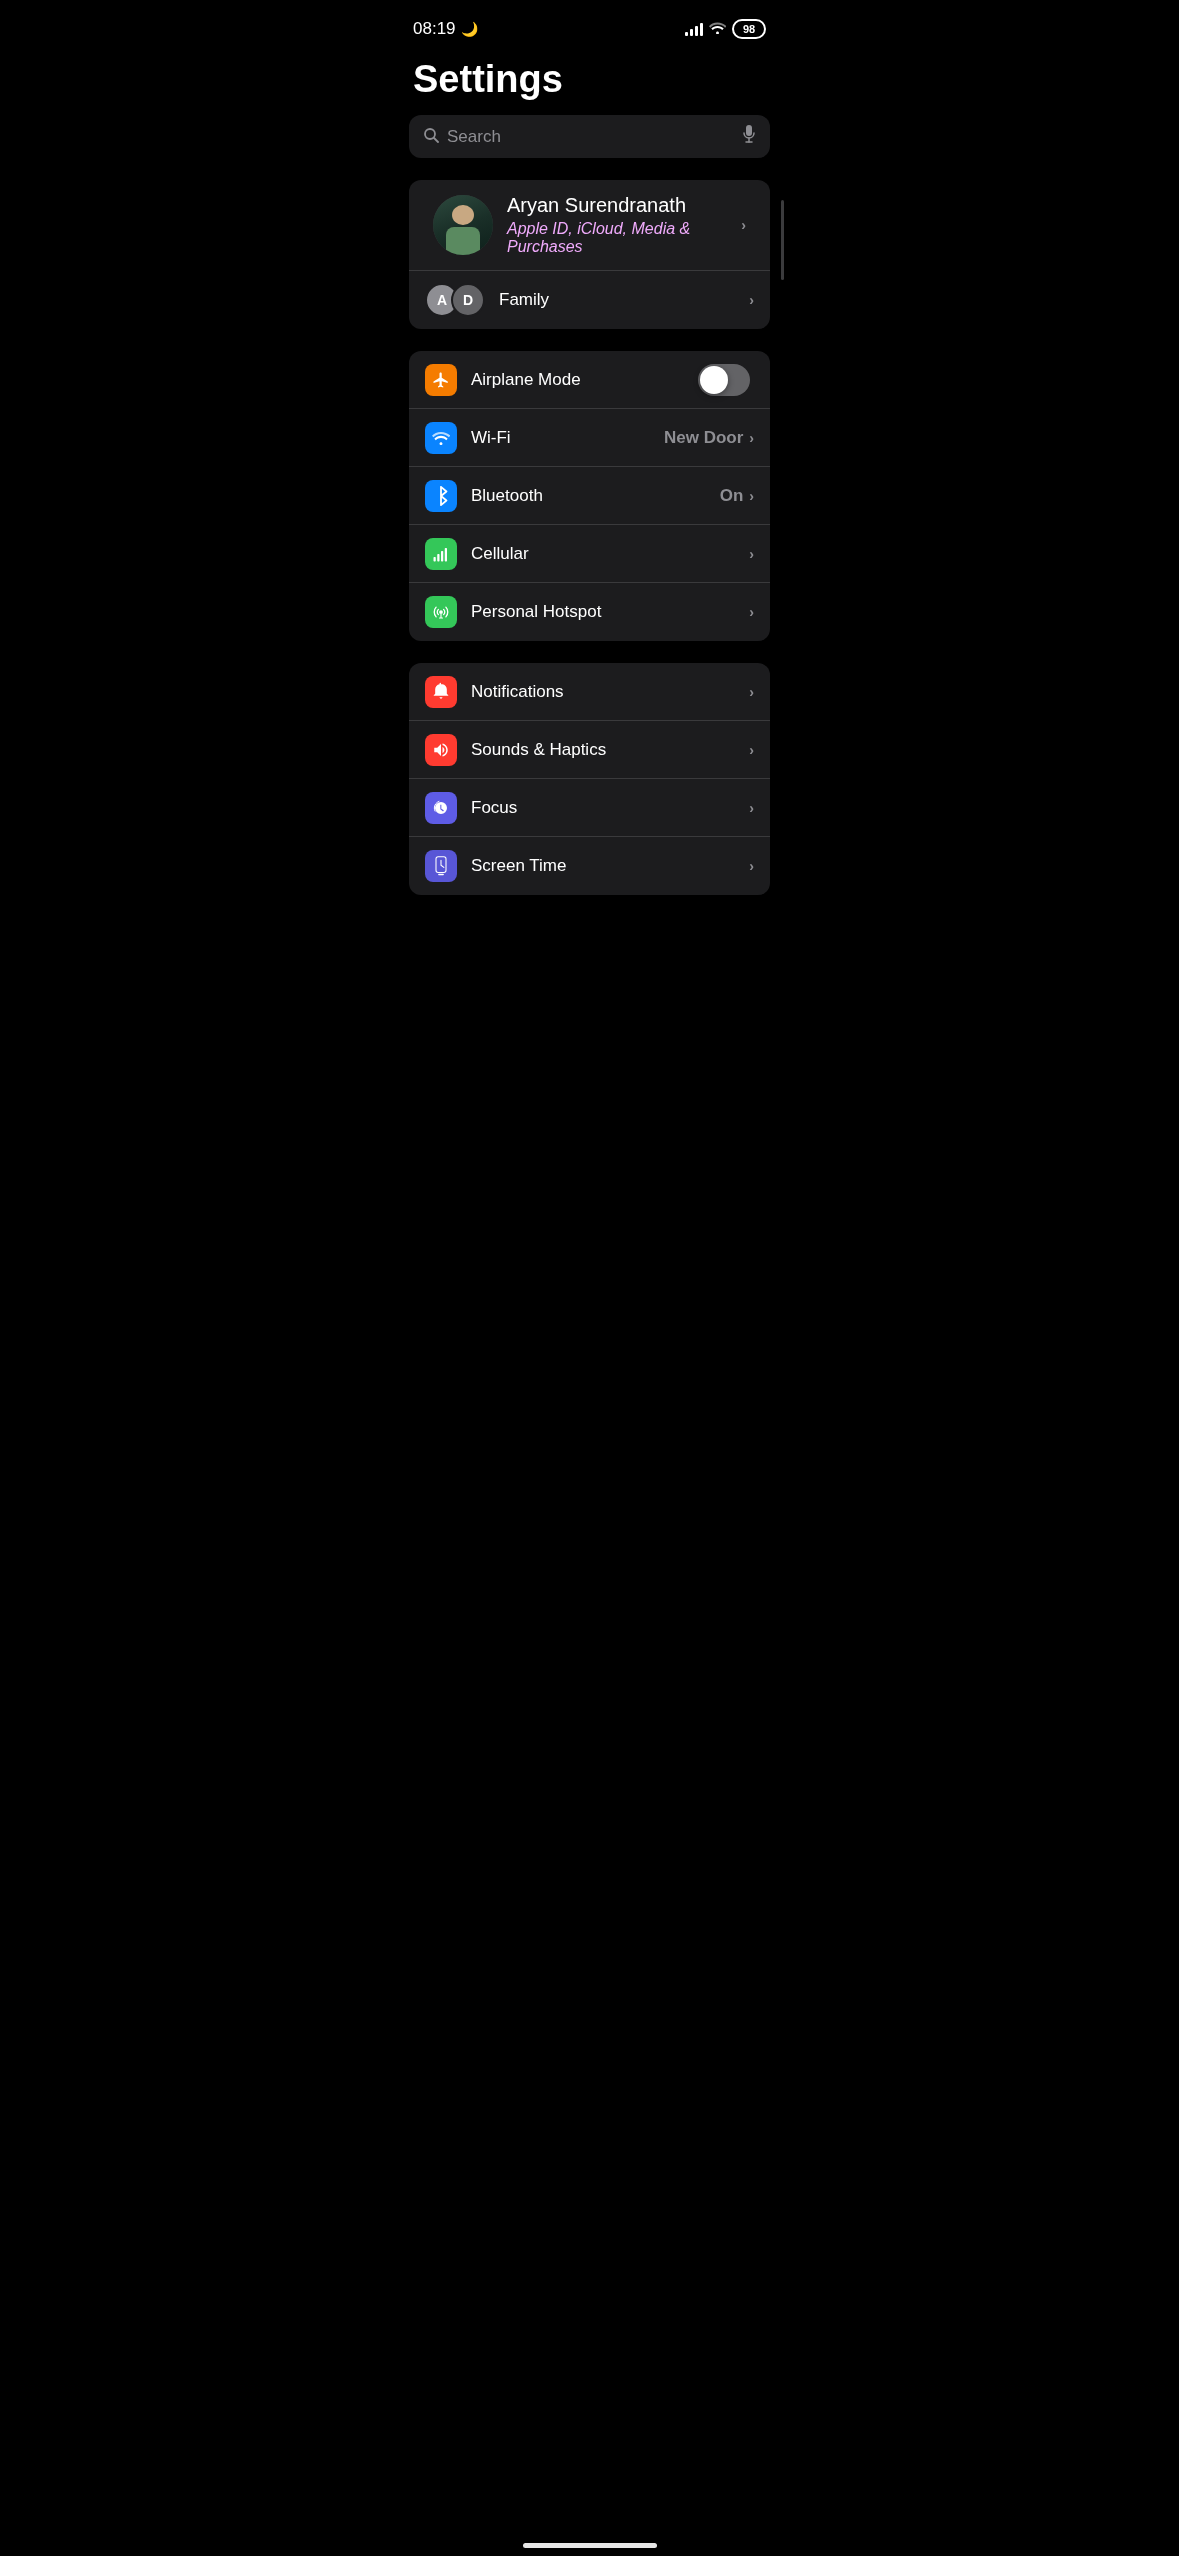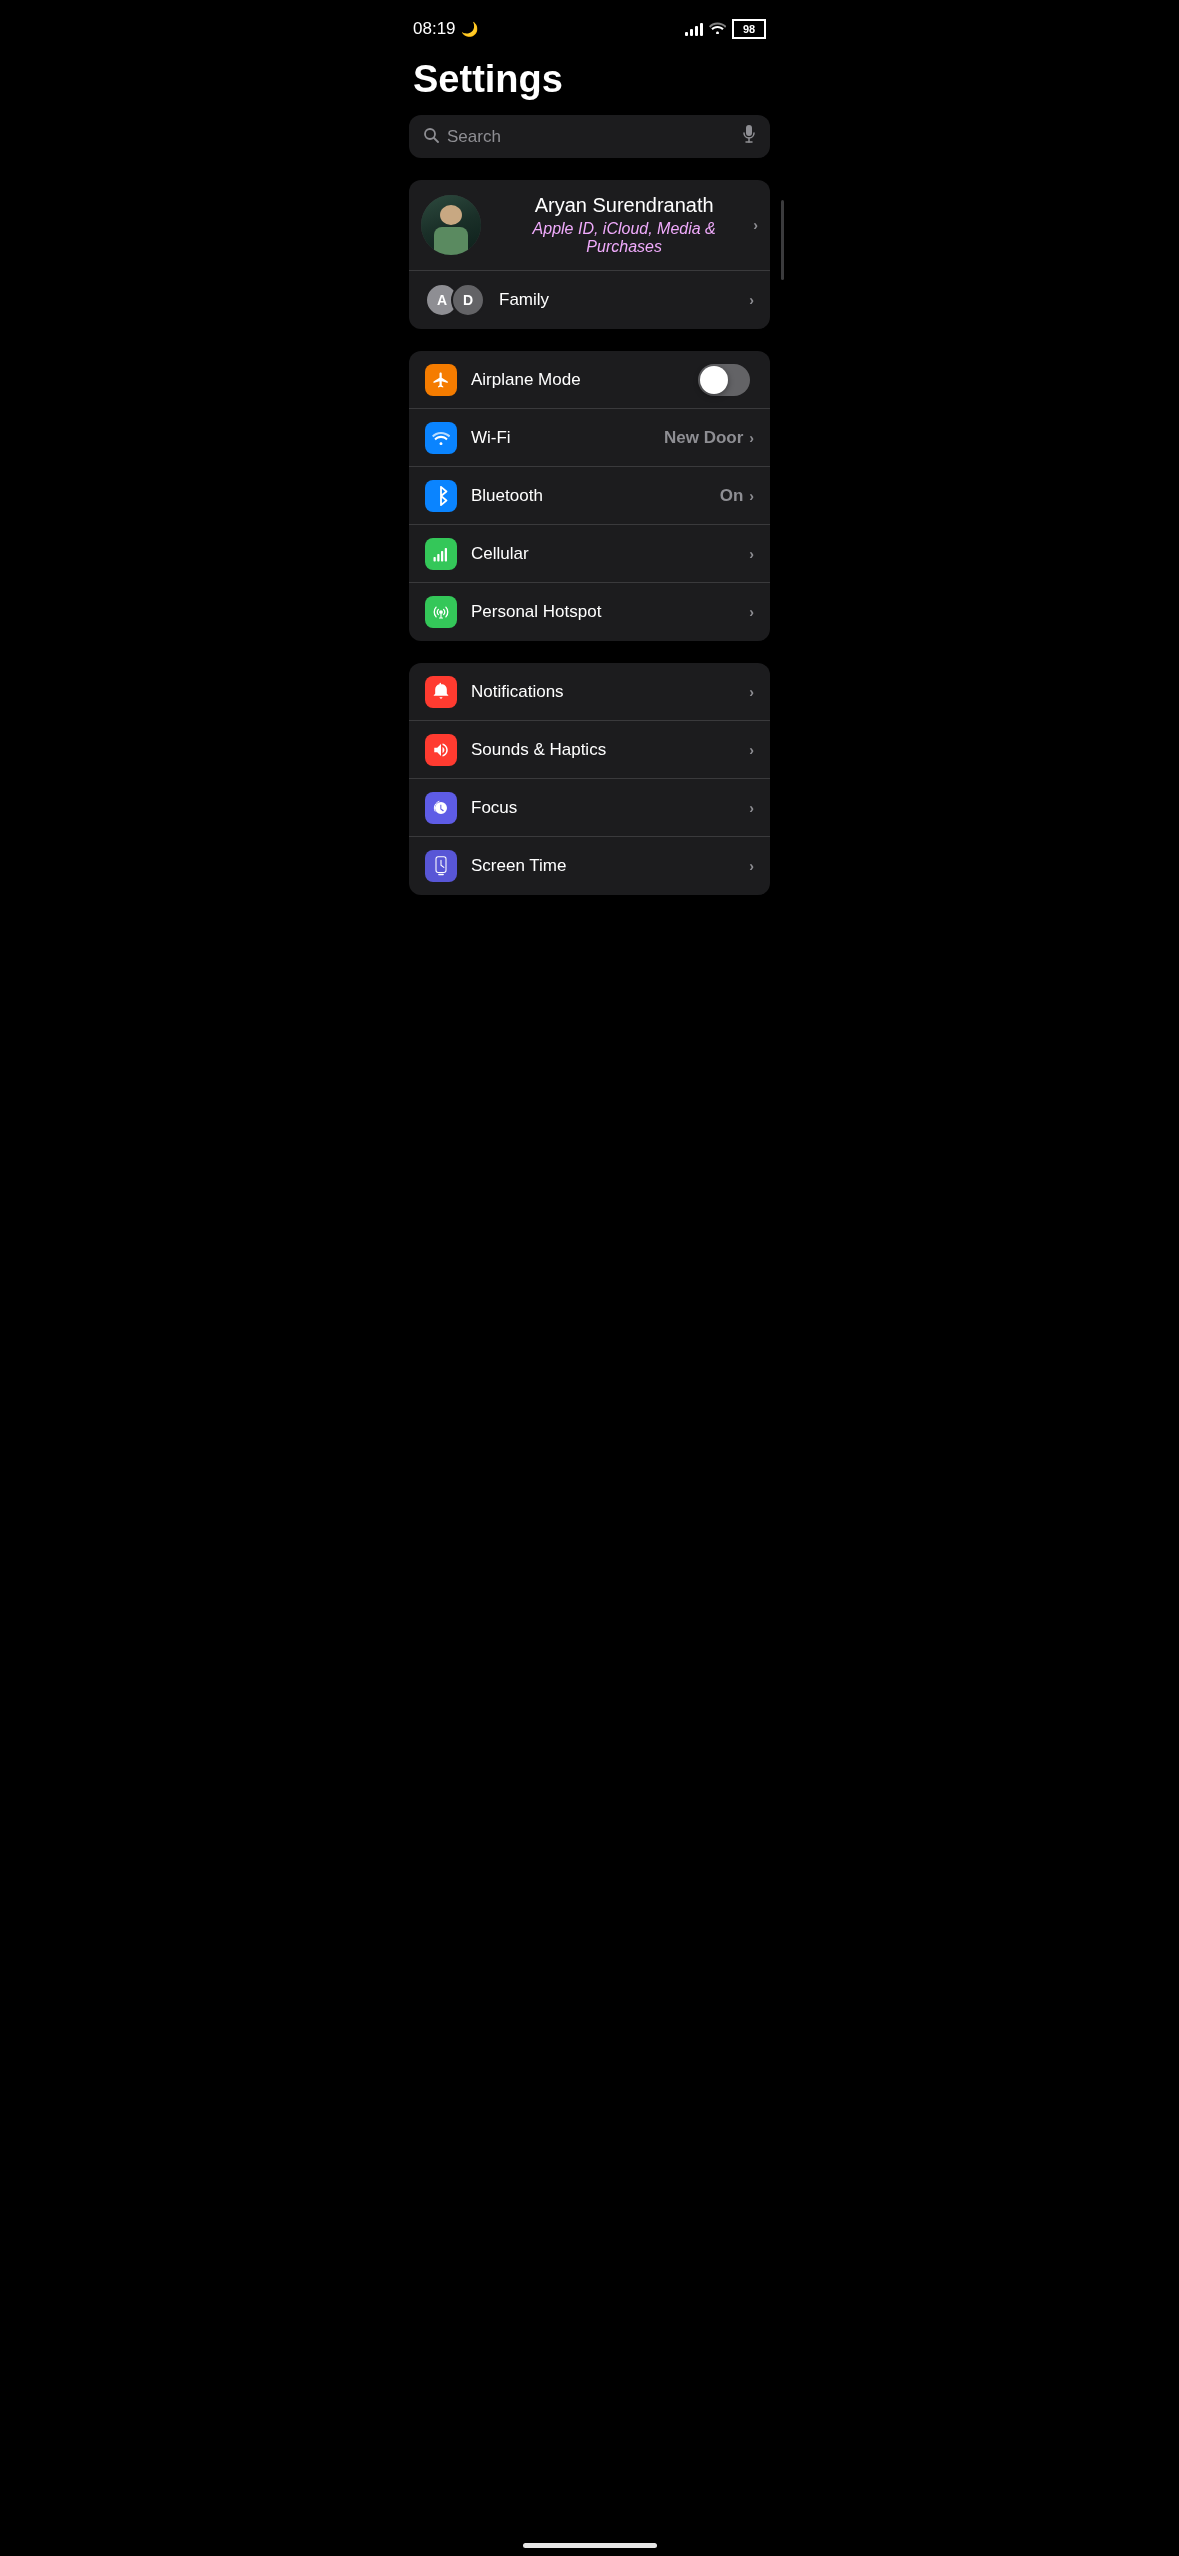--- a/index.html
+++ b/index.html
@@ -57,21 +57,21 @@
       border-radius: 1px;
     }
 
     .wifi-icon {
       font-size: 14px;
       color: #fff;
     }
 
     .battery-box {
       border: 2px solid #fff;
-      border-radius: 0;
+      border-radius: 10px;
       padding: 2px 3px;
       font-size: 11px;
       font-weight: 600;
       color: #fff;
       display: flex;
       align-items: center;
       position: relative;
       min-width: 34px;
       justify-content: center;
     }
@@ -205,25 +205,24 @@
       top: 2px;
       left: 2px;
       box-shadow: 0 2px 6px rgba(0,0,0,0.4);
       transition: left 0.2s;
     }
 
     
     .profile-row {
       display: flex;
       align-items: center;
-      padding: 14px 12px;
+      padding: 14px 24px;
       min-height: 72px;
       border-bottom: 1px solid #3a3a3c;
       cursor: pointer;
-      text-align: center;
     }
 
     .profile-avatar {
       width: 60px;
       height: 60px;
       border-radius: 50%;
       margin-right: 14px;
       background: #3a3a3c;
       overflow: hidden;
       flex-shrink: 0;

